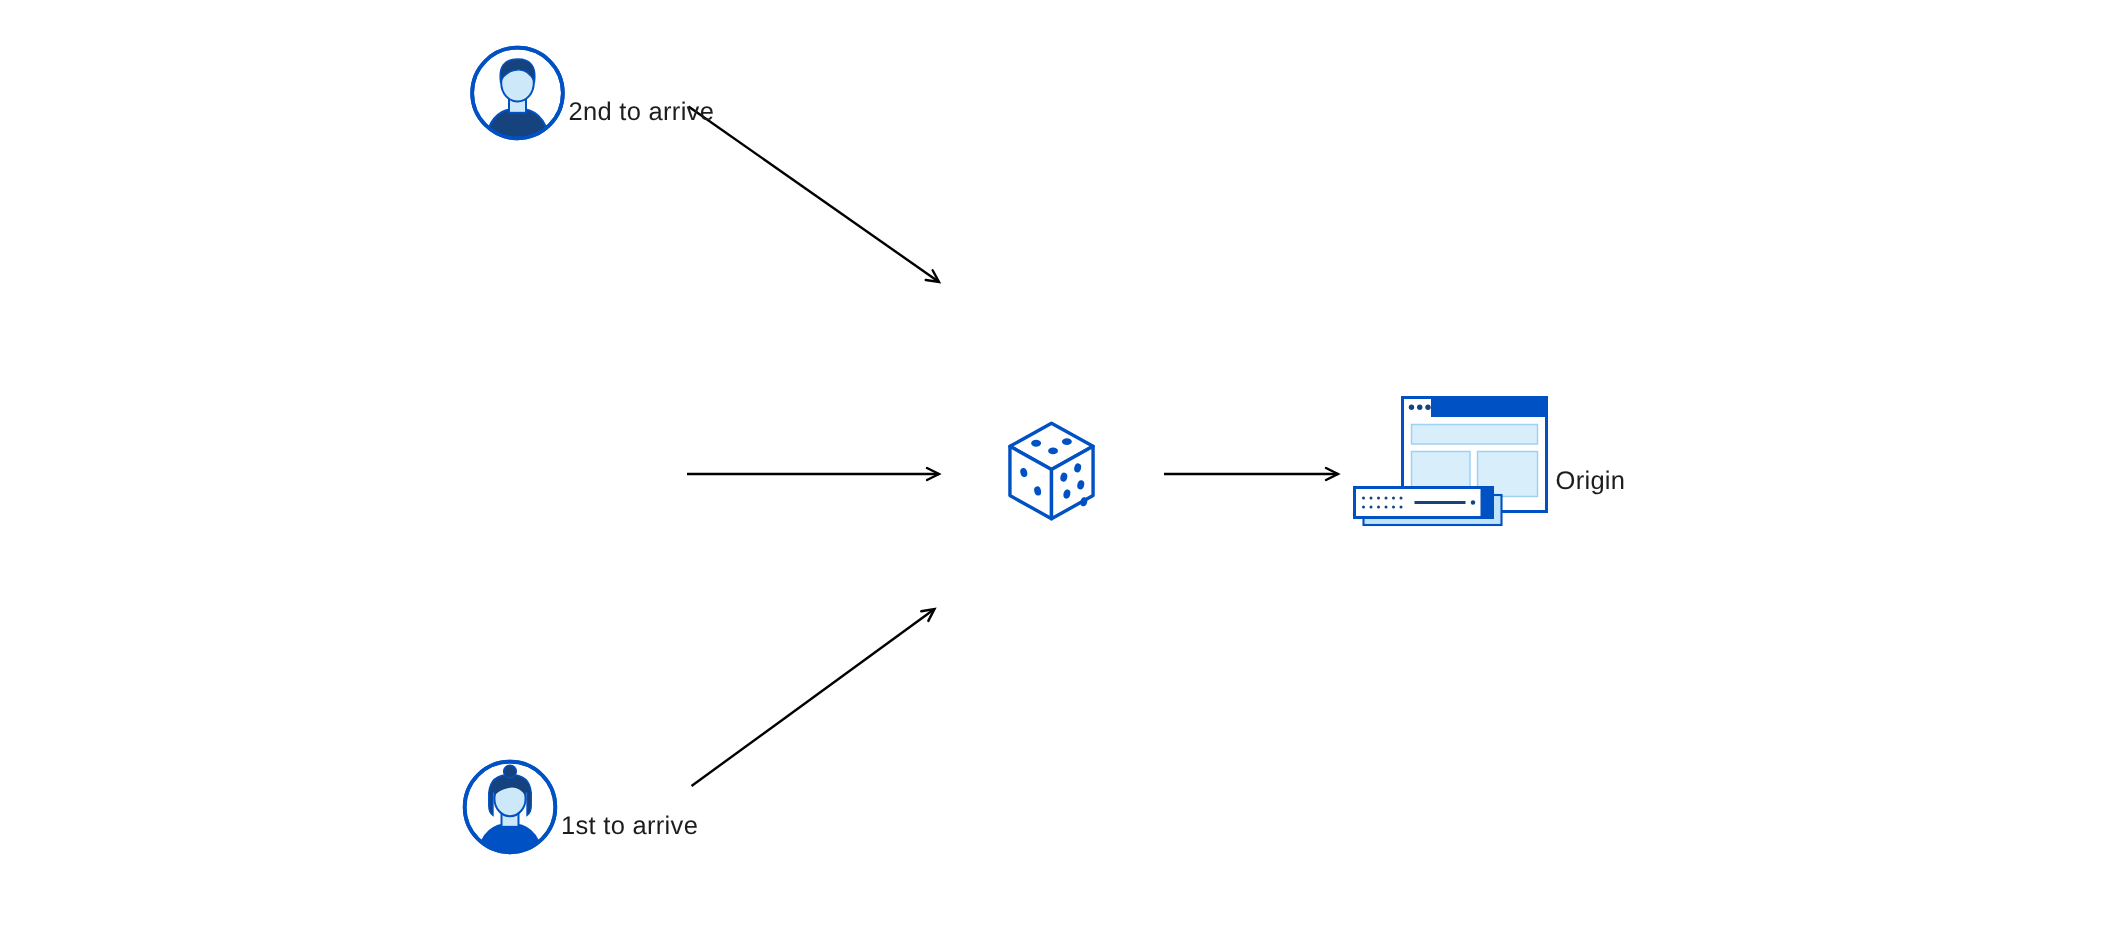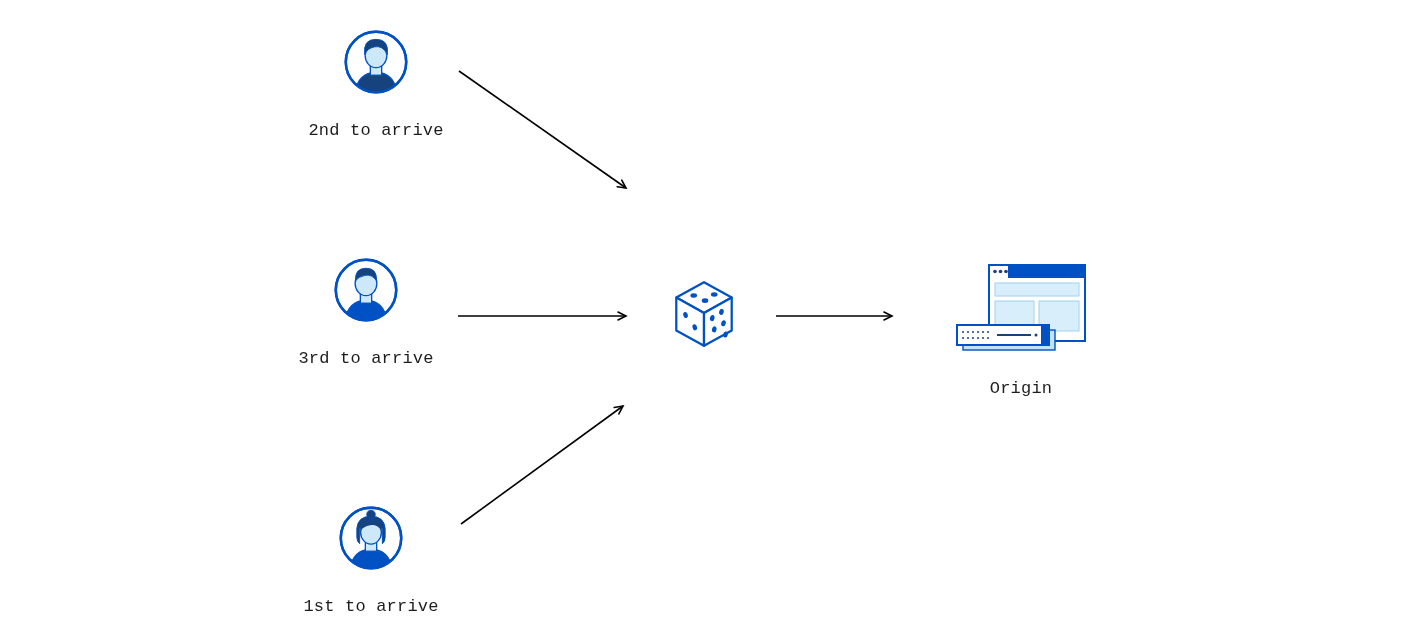--- a/index.html
+++ b/index.html
@@ -13,23 +13,22 @@
   }
   .arrow-layer {
     position: absolute;
     left: 0; top: 0;
     width: 1405px; height: 633px;
     pointer-events: none;
   }
   .node {
     position: absolute;
     display: flex;
-    flex-direction: column;
+    flex-direction: row;
     align-items: center;
-    font-family: Liberation Mono, monospace;
   }
   .node .label {
     margin-top: 20px;
     font-size: 17px;
     color: #1d1d1d;
     white-space: nowrap;
     letter-spacing: 0.2px;
   }
   .node-user { width: 130px; }
   .node-origin { width: 150px; }
@@ -67,40 +66,20 @@
           <rect x="30" y="36" width="12" height="14" fill="#cde8f9" stroke="#0051c3" stroke-width="1.4"></rect>
           <ellipse cx="36" cy="29" rx="11.5" ry="13" fill="#cde8f9" stroke="#0051c3" stroke-width="1.4"></ellipse>
           <path d="M24 28 Q22 12 36 12 Q50 12 48 28 Q43 18 34 20 Q27 21.5 24 28 Z" fill="#16437e" stroke="#0051c3" stroke-width="1"></path>
         </g>
         <circle cx="36" cy="36" r="32" fill="none" stroke="#0051c3" stroke-width="2.6"></circle>
       </svg>
     </span>
     <span class="label">2nd to arrive</span>
   </div>
 
-  <div class="node node-user" style="left:301px; top:256px;">
-    <span>
-      <svg width="68" height="68" viewBox="0 0 72 72">
-        <defs>
-            <clipPath id="cB">
-              <circle cx="36" cy="36" r="32"></circle>
-            </clipPath>
-          </defs>
-        <circle cx="36" cy="36" r="32" fill="#ffffff" stroke="#0051c3" stroke-width="2.6"></circle>
-        <g clip-path="url(#cB)">
-          <path d="M13 74 Q15 47 36 47 Q57 47 59 74 Z" fill="#0051c3" stroke="#0051c3" stroke-width="1.4"></path>
-          <rect x="30" y="36" width="12" height="14" fill="#cde8f9" stroke="#0051c3" stroke-width="1.4"></rect>
-          <ellipse cx="36" cy="29" rx="11.5" ry="13" fill="#cde8f9" stroke="#0051c3" stroke-width="1.4"></ellipse>
-          <path d="M25 26 Q24 13 36 13 Q48 13 47 26 Q42 19 35 20.5 Q28 22 25 26 Z" fill="#16437e" stroke="#0051c3" stroke-width="1"></path>
-        </g>
-        <circle cx="36" cy="36" r="32" fill="none" stroke="#0051c3" stroke-width="2.6"></circle>
-      </svg>
-    </span>
-    <span class="label">3rd to arrive</span>
-  </div>
 
   <div class="node node-user" style="left:306px; top:504px;">
     <span>
       <svg width="68" height="68" viewBox="0 0 72 72">
         <defs>
             <clipPath id="cC">
               <circle cx="36" cy="36" r="32"></circle>
             </clipPath>
           </defs>
         <circle cx="36" cy="36" r="32" fill="#ffffff" stroke="#0051c3" stroke-width="2.6"></circle>
@@ -138,21 +117,21 @@
           <ellipse cx="44" cy="41" rx="2.2" ry="3" transform="rotate(14 44 41)"></ellipse>
           <ellipse cx="53" cy="35" rx="2.2" ry="3" transform="rotate(14 53 35)"></ellipse>
           <ellipse cx="46" cy="52" rx="2.2" ry="3" transform="rotate(14 46 52)"></ellipse>
           <ellipse cx="55" cy="46" rx="2.2" ry="3" transform="rotate(14 55 46)"></ellipse>
           <ellipse cx="57" cy="57" rx="2.2" ry="3" transform="rotate(14 57 57)"></ellipse>
         </g>
       </svg>
     </span>
   </div>
 
-  <div class="node node-origin" style="left:946px; top:262px;">
+  <div class="node node-origin" style="left:897px; top:262px;">
     <span>
       <svg width="140" height="100" viewBox="0 0 140 100">
 
         <g>
           <rect x="38" y="3" width="96" height="76" fill="#ffffff" stroke="#0051c3" stroke-width="2"></rect>
           <rect x="57" y="3" width="77" height="13" fill="#0051c3"></rect>
           <circle cx="44" cy="9.5" r="1.8" fill="#16437e"></circle>
           <circle cx="49.5" cy="9.5" r="1.8" fill="#16437e"></circle>
           <circle cx="55" cy="9.5" r="1.8" fill="#16437e"></circle>
           <rect x="44" y="21" width="84" height="13" fill="#d9eefb" stroke="#9ed2f2" stroke-width="1"></rect>

